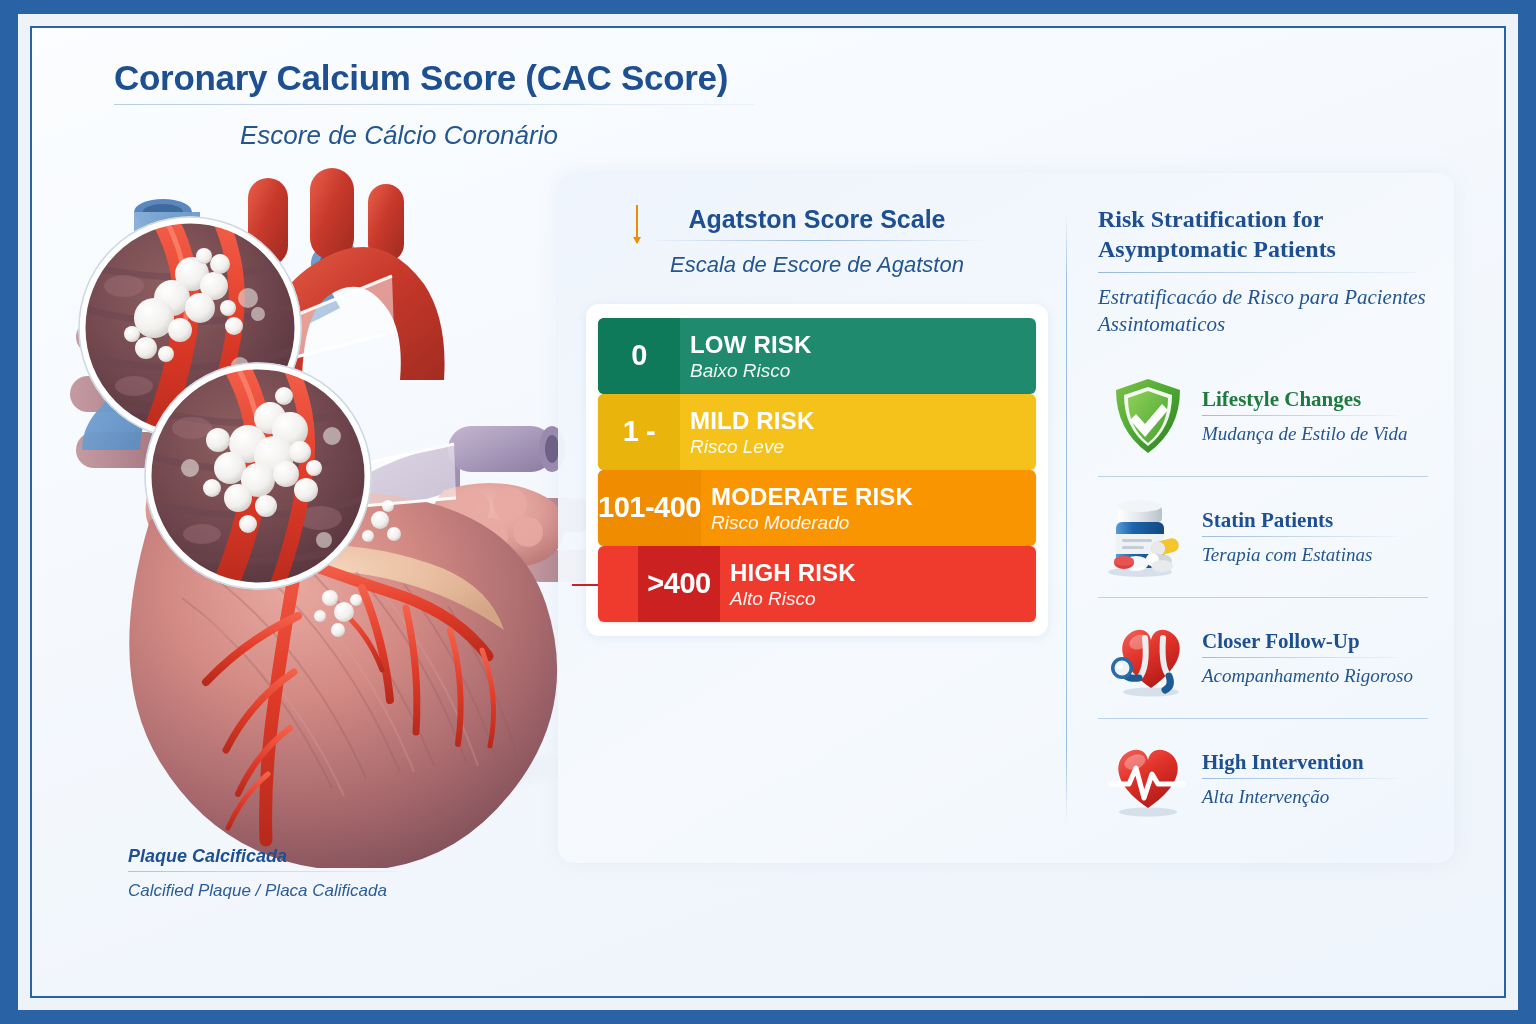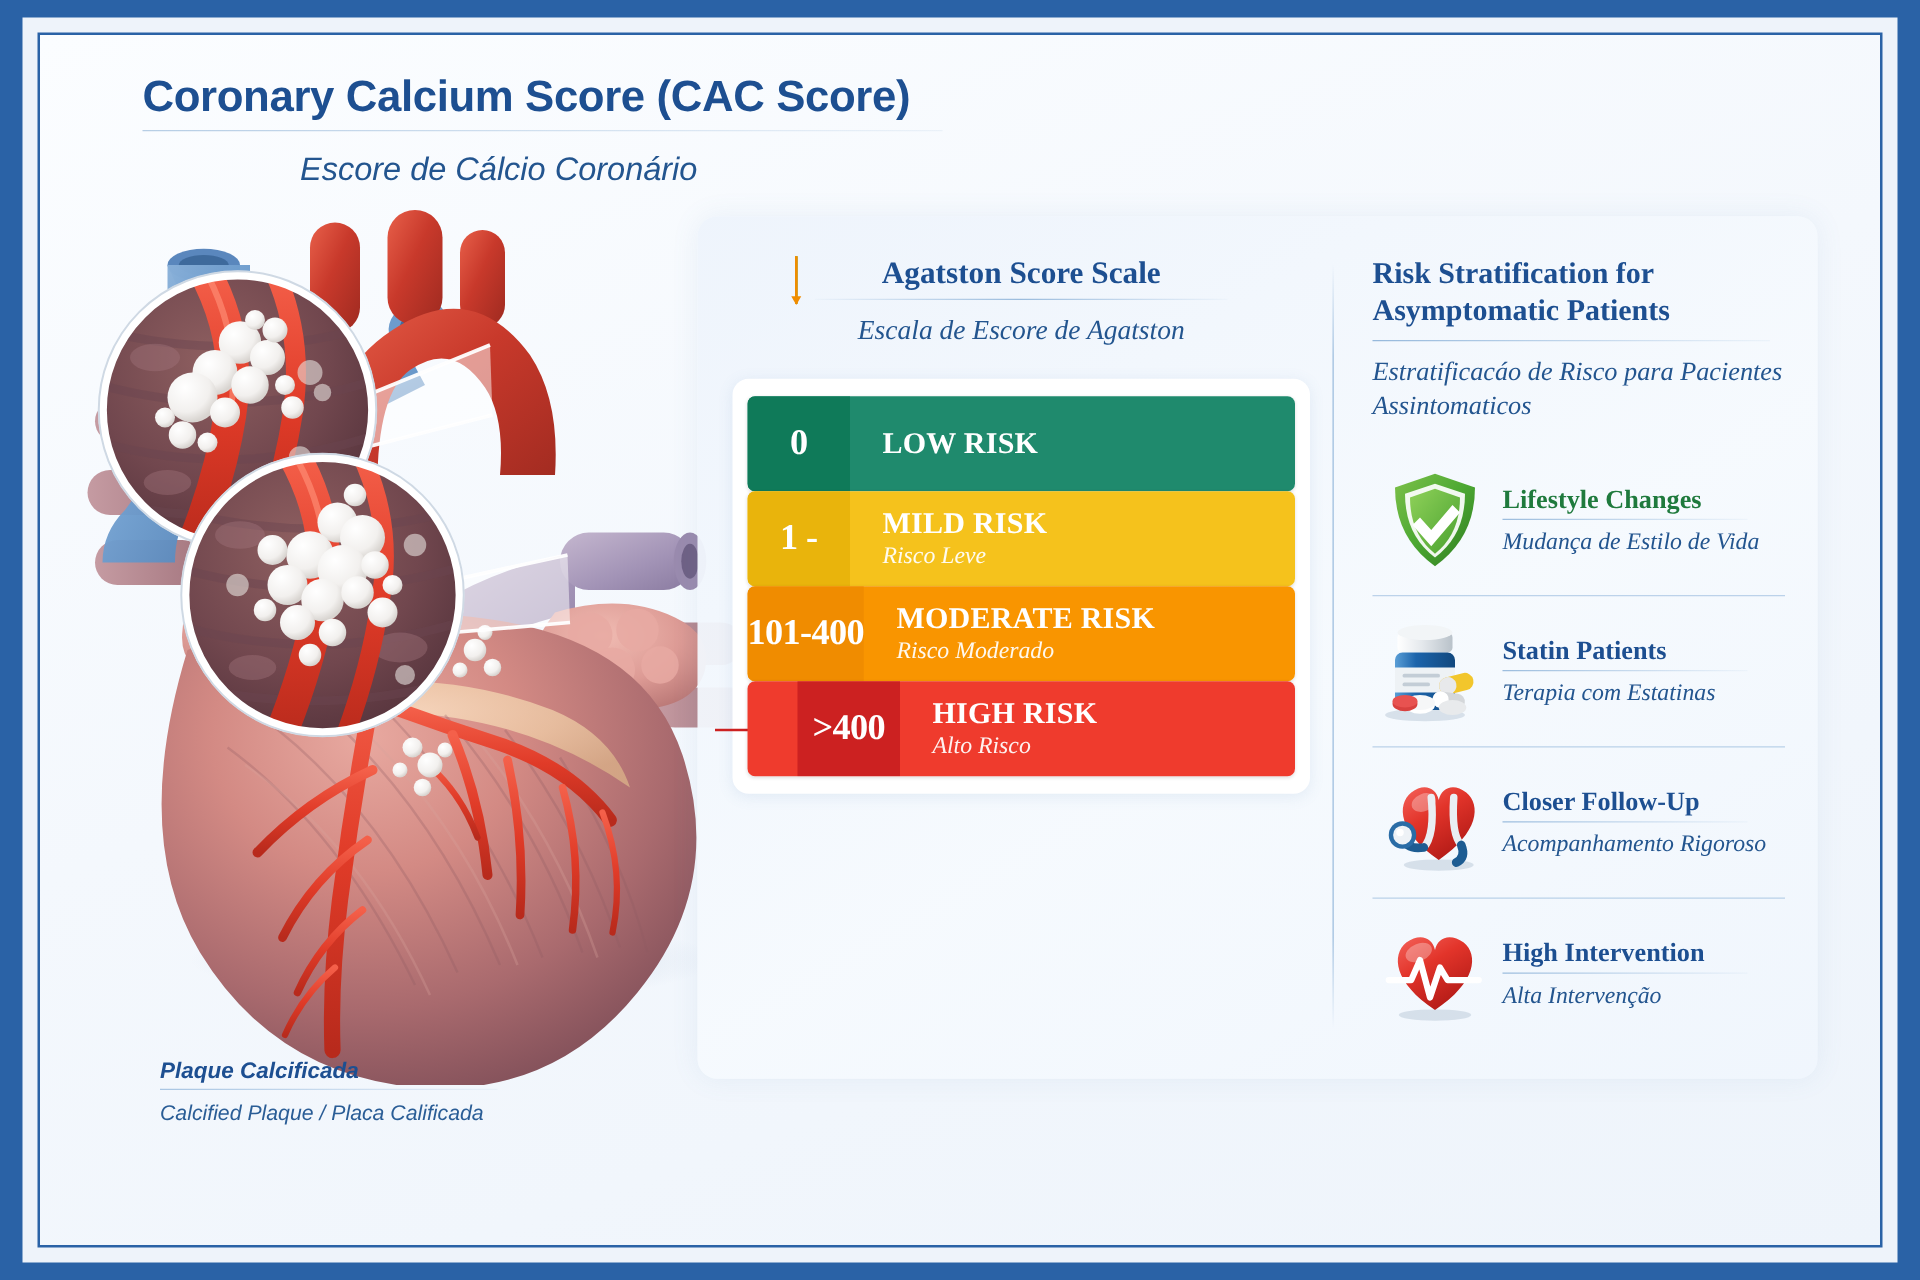--- a/index.html
+++ b/index.html
@@ -74,21 +74,21 @@
     box-shadow: 0 0 22px rgba(90,130,180,.09);
   }
 
   .divider-v {
     position: absolute; left: 508px; top: 38px;
     width: 1px; height: 612px;
     background: linear-gradient(180deg, rgba(150,185,220,0), rgba(140,178,216,.85) 12%, rgba(140,178,216,.85) 88%, rgba(150,185,220,0));
   }
 
   
-  .scale-col { position: absolute; left: 28px; top: 32px; width: 462px; font-family: Liberation Serif, serif; }
+  .scale-col { position: absolute; left: 28px; top: 32px; width: 462px; }
   .scale-head { text-align: center; }
   .scale-head .sh-main {
     font-size: 25px; font-weight: bold; color: #1d4f91; white-space: nowrap;
   }
   .scale-head .sh-rule {
     margin: 6px auto 0; height: 1px; width: 330px;
     background: linear-gradient(90deg, rgba(150,185,220,.05), rgba(140,178,216,.85), rgba(150,185,220,.05));
   }
   .scale-head .sh-sub {
     margin-top: 11px; font-size: 22px; font-style: italic; color: #23558f; white-space: nowrap;
@@ -115,21 +115,21 @@
   .band-value {
     flex: 0 0 82px;
     display: flex; align-items: center; justify-content: center;
     color: #ffffff; font-size: 29px; font-weight: bold;
     line-height: 1.02; text-align: center;
     letter-spacing: -0.5px;
   }
   .band-body {
     flex: 1 1 auto;
     display: flex; flex-direction: column; justify-content: center;
-    padding-left: 26px;
+    padding-left: 10px;
   }
   .band-en {
     color: #ffffff; font-size: 24px; font-weight: bold; letter-spacing: .2px;
   }
   .band-pt {
     color: rgba(255,255,255,.93); font-size: 19px; font-style: italic; margin-top: 1px;
   }
 
   .connector {
     position: absolute; left: 50px; top: 0; width: 2px; height: 38px;
@@ -481,20 +481,21 @@
           <div class="sh-sub">Escala de Escore de Agatston</div>
         </div>
 
         <div class="scale-card">
 
           <div class="band-wrap">
             <div class="band" id="band0" style="background: linear-gradient(90deg, rgb(31, 138, 109) 0%, rgb(31, 138, 109) 100%);">
               <div class="band-value" style="background: rgb(15, 122, 89);">0</div>
               <div class="band-body">
                 <div class="band-en">LOW RISK</div>
+                <div class="band-pt">Baixo Risco</div>
               </div>
             </div>
           </div>
           <div class="band-gap">
             <div class="connector" id="conn0" style="background: rgb(15, 122, 89);"></div>
           </div>
 
           <div class="band-wrap">
             <div class="band" id="band1" style="background: linear-gradient(90deg, rgb(245, 194, 28) 0%, rgb(245, 194, 28) 100%);">
               <div class="band-value" style="background: rgb(233, 180, 12);">1 -</div>

